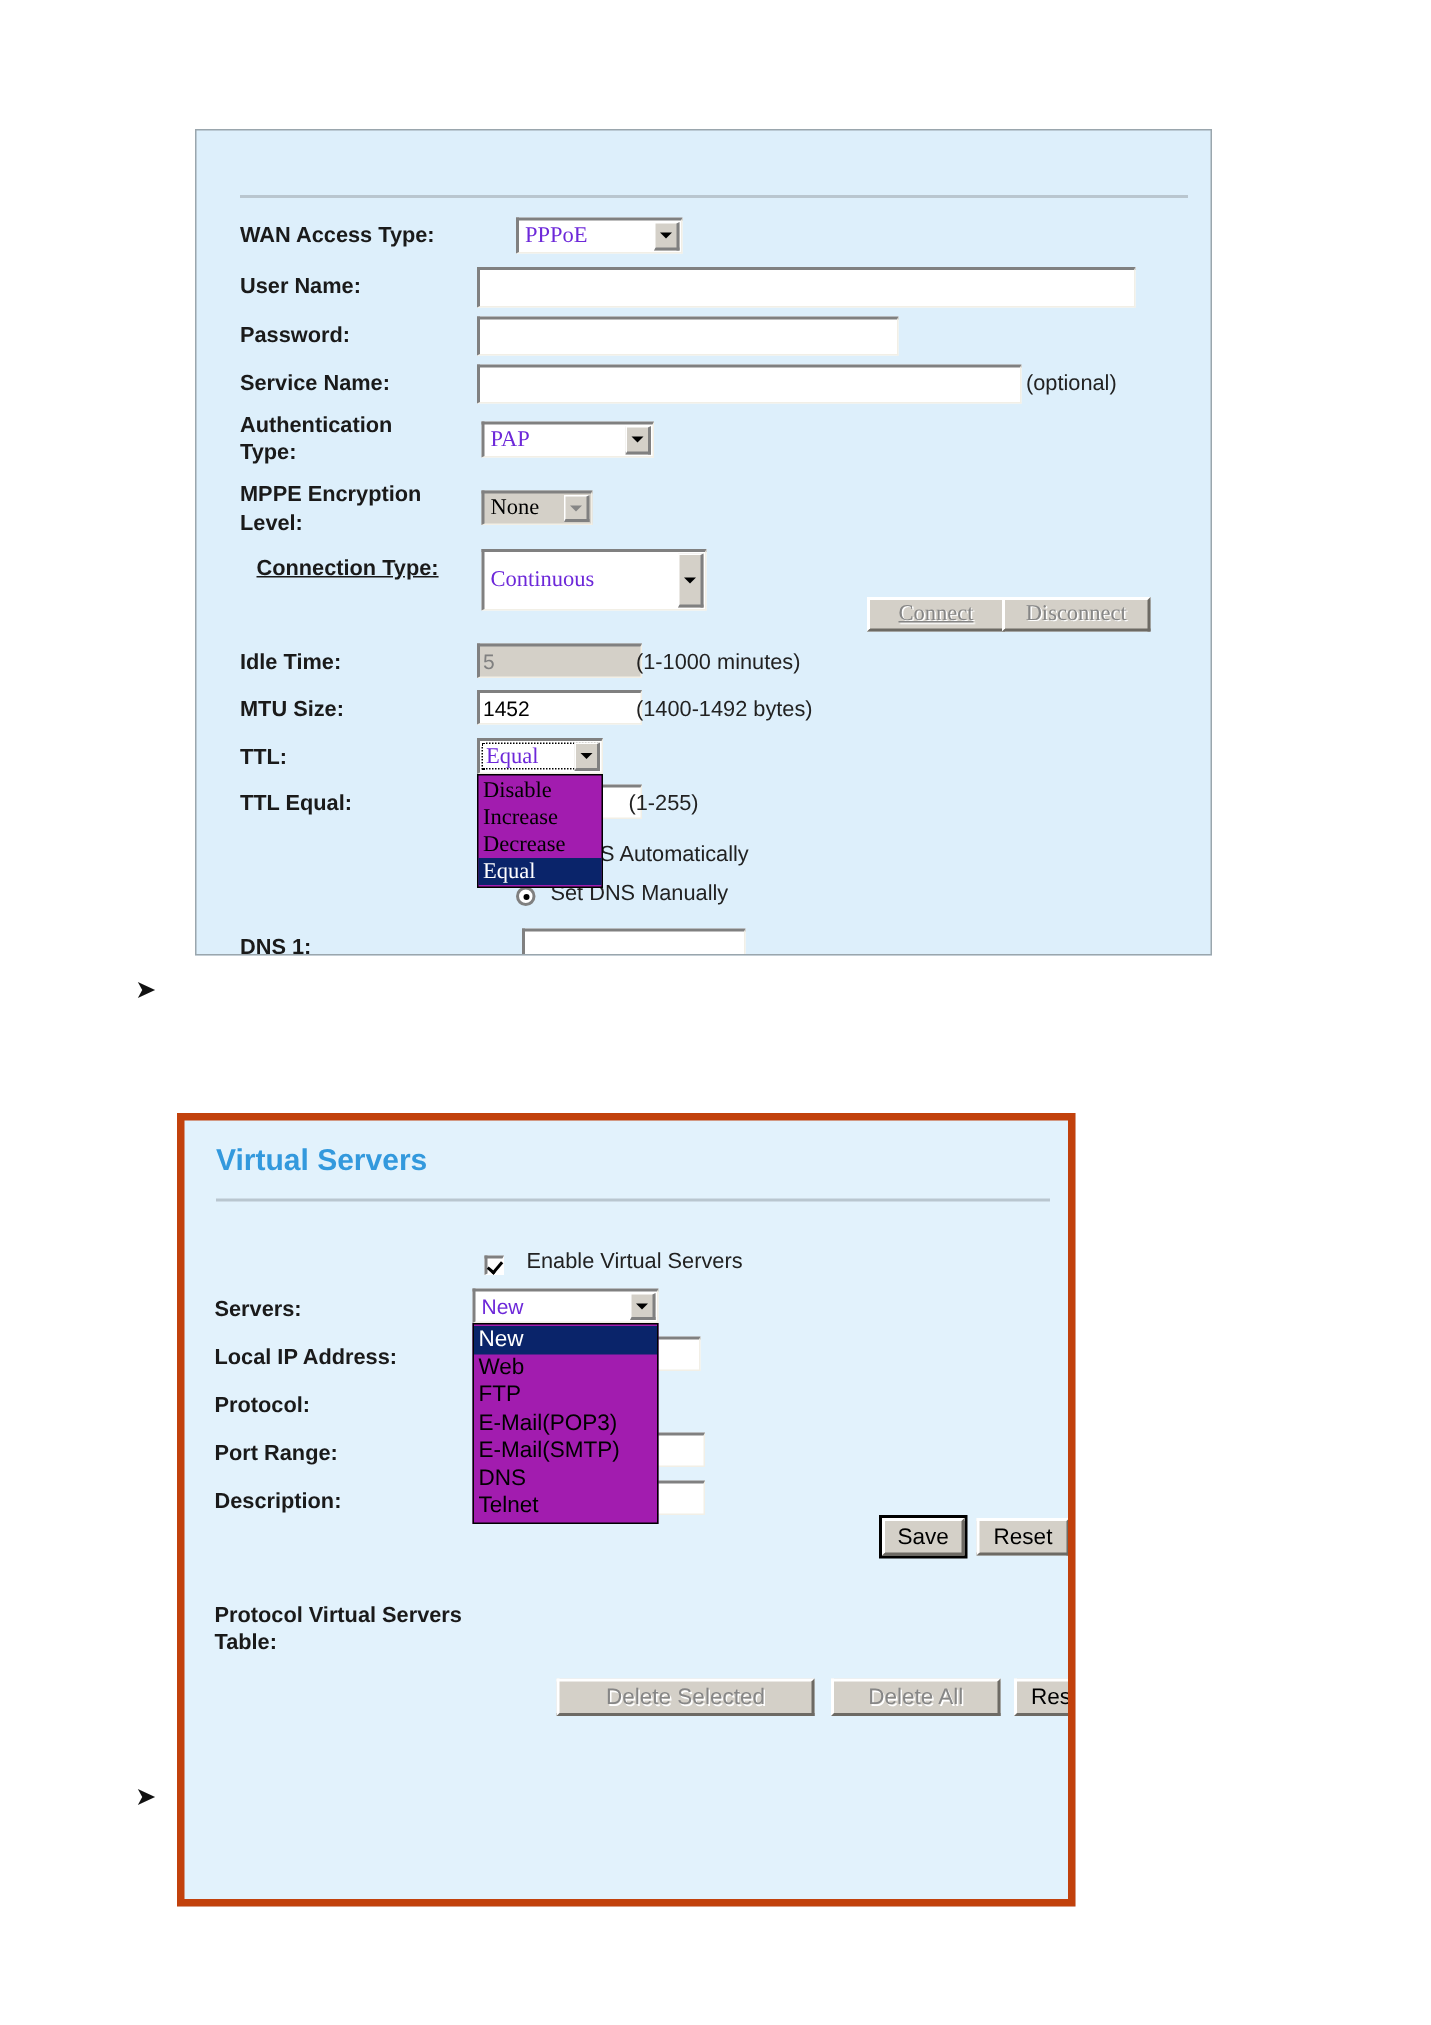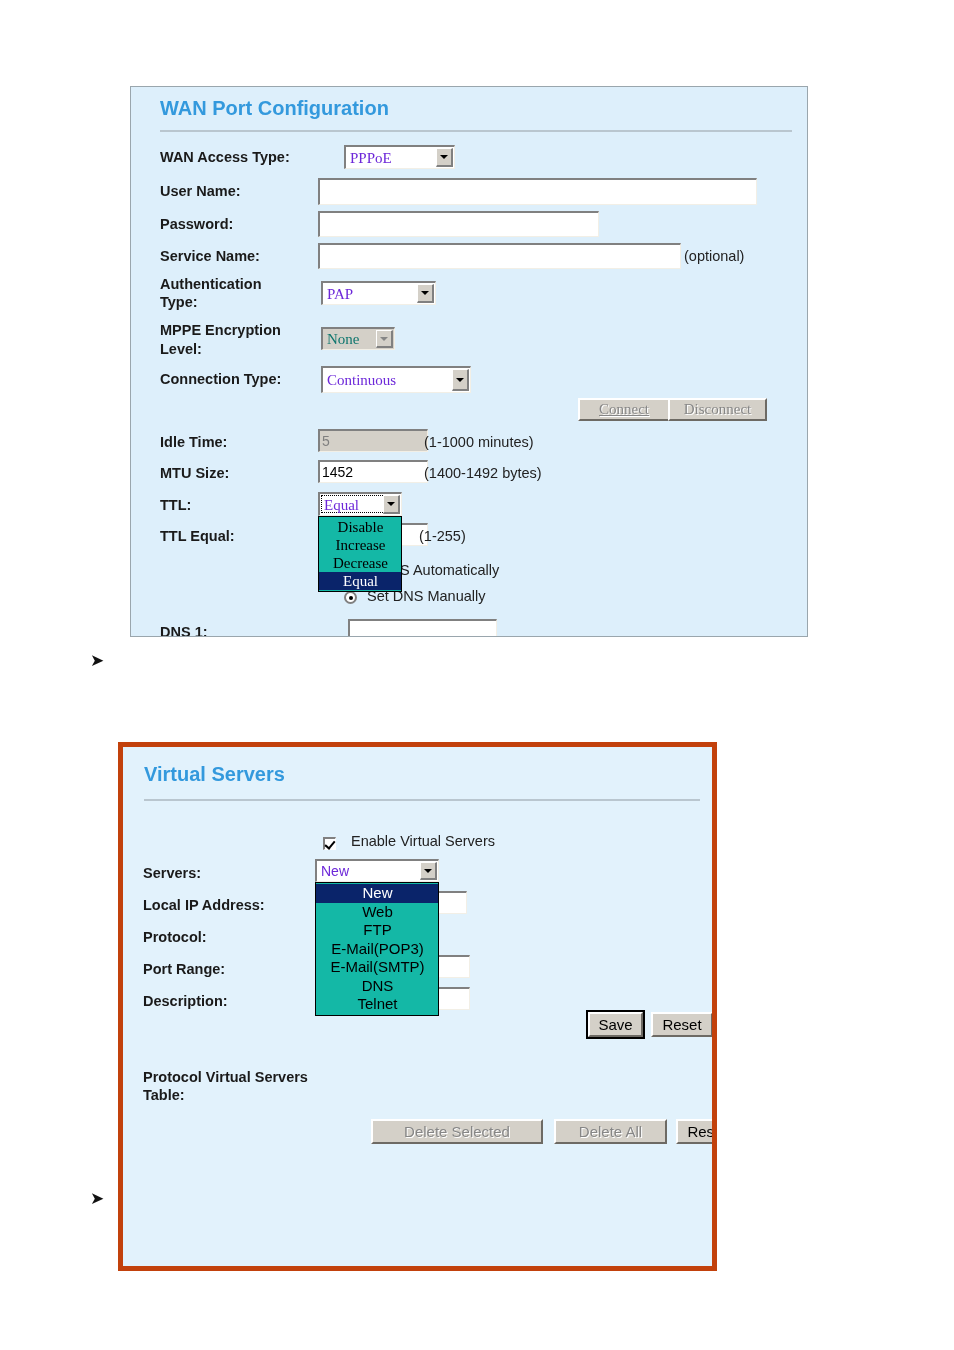--- a/index.html
+++ b/index.html
@@ -111,32 +111,31 @@
     content: "";
     position: absolute;
     left: 50%; top: 50%;
     margin-left: -4px; margin-top: -2px;
     border-left: 4px solid transparent;
     border-right: 4px solid transparent;
     border-top: 4px solid #000;
   }
   .sel.focused { outline: 1px dotted #000; outline-offset: -4px; }
   .sel.disabled { background: #d4d0c8; }
-  .sel.disabled .sel-txt { color: #0f766e; }
+  .sel.disabled .sel-txt { color: #000000; }
   .sel.disabled .arrowbox::after { border-top-color: #868686; }
 
   
   .droplist {
     position: absolute;
-    background: #14b8a6;
+    background: #a21caf;
     border: 1px solid #000;
     box-sizing: border-box;
     z-index: 40;
     padding: 1px 0 1px 0;
-    text-align: center;
   }
   .droplist .opt {
     font-family: "Liberation Serif", serif;
     font-size: 15px;
     color: #000;
     padding: 0 2px 0 3px;
     white-space: nowrap;
     line-height: 18px;
   }
   .droplist .opt.sel-opt {
@@ -246,21 +245,20 @@
     color: #111;
     font-family: "DejaVu Sans", sans-serif;
     line-height: 1;
   }
 </style>
 </head>
 <body>
 
 <div class="abs" id="wan-panel">
 
-  <div class="panel-title">WAN Port Configuration</div>
   <div class="panel-rule" id="wan-rule"></div>
 
   <div class="flabel" style="left:29px; top:62px;">WAN Access Type:</div>
   <div class="sel" style="left:213px; top:58px; width:111px; height:24px;">
     <span class="sel-txt">PPPoE</span>
     <span class="arrowbox"></span>
   </div>
 
   <div class="flabel" style="left:29px; top:96px;">User Name:</div>
   <input class="tinput" style="left: 187px; top: 91px; width: 439px; height: 27px;" type="text" value="">
@@ -279,22 +277,22 @@
     <span class="arrowbox"></span>
   </div>
 
   <div class="flabel" style="left:29px; top:235px;">MPPE Encryption</div>
   <div class="flabel" style="left:29px; top:254px;">Level:</div>
   <div class="sel disabled" style="left:190px; top:240px; width:74px; height:23px;">
     <span class="sel-txt">None</span>
     <span class="arrowbox"></span>
   </div>
 
-  <div class="flabel" style="left:29px; top:284px;">Connection Type:</div>
-  <div class="sel" style="left:190px; top:279px; width:150px; height:27px;padding-left:33px;">
+  <div class="flabel" style="left:40px; top:284px;text-decoration:underline;">Connection Type:</div>
+  <div class="sel" style="left:190px; top:279px; width:150px; height:41px;padding-left:33px;">
     <span class="sel-txt">Continuous</span>
     <span class="arrowbox"></span>
   </div>
 
   <div class="btn disabled" style="left:447px; top:311px; width:92px; height:23px;text-decoration:underline;">Connect</div>
   <div class="btn disabled" style="left:537px; top:311px; width:99px; height:23px;">Disconnect</div>
 
   <div class="flabel" style="left:29px; top:347px;">Idle Time:</div>
   <input class="tinput disabled" style="left: 187px; top: 342px; width: 110px; height: 23px;" type="text" disabled="" value="5">
   <div class="hint" style="left:293px; top:347px;">(1-1000 minutes)</div>

